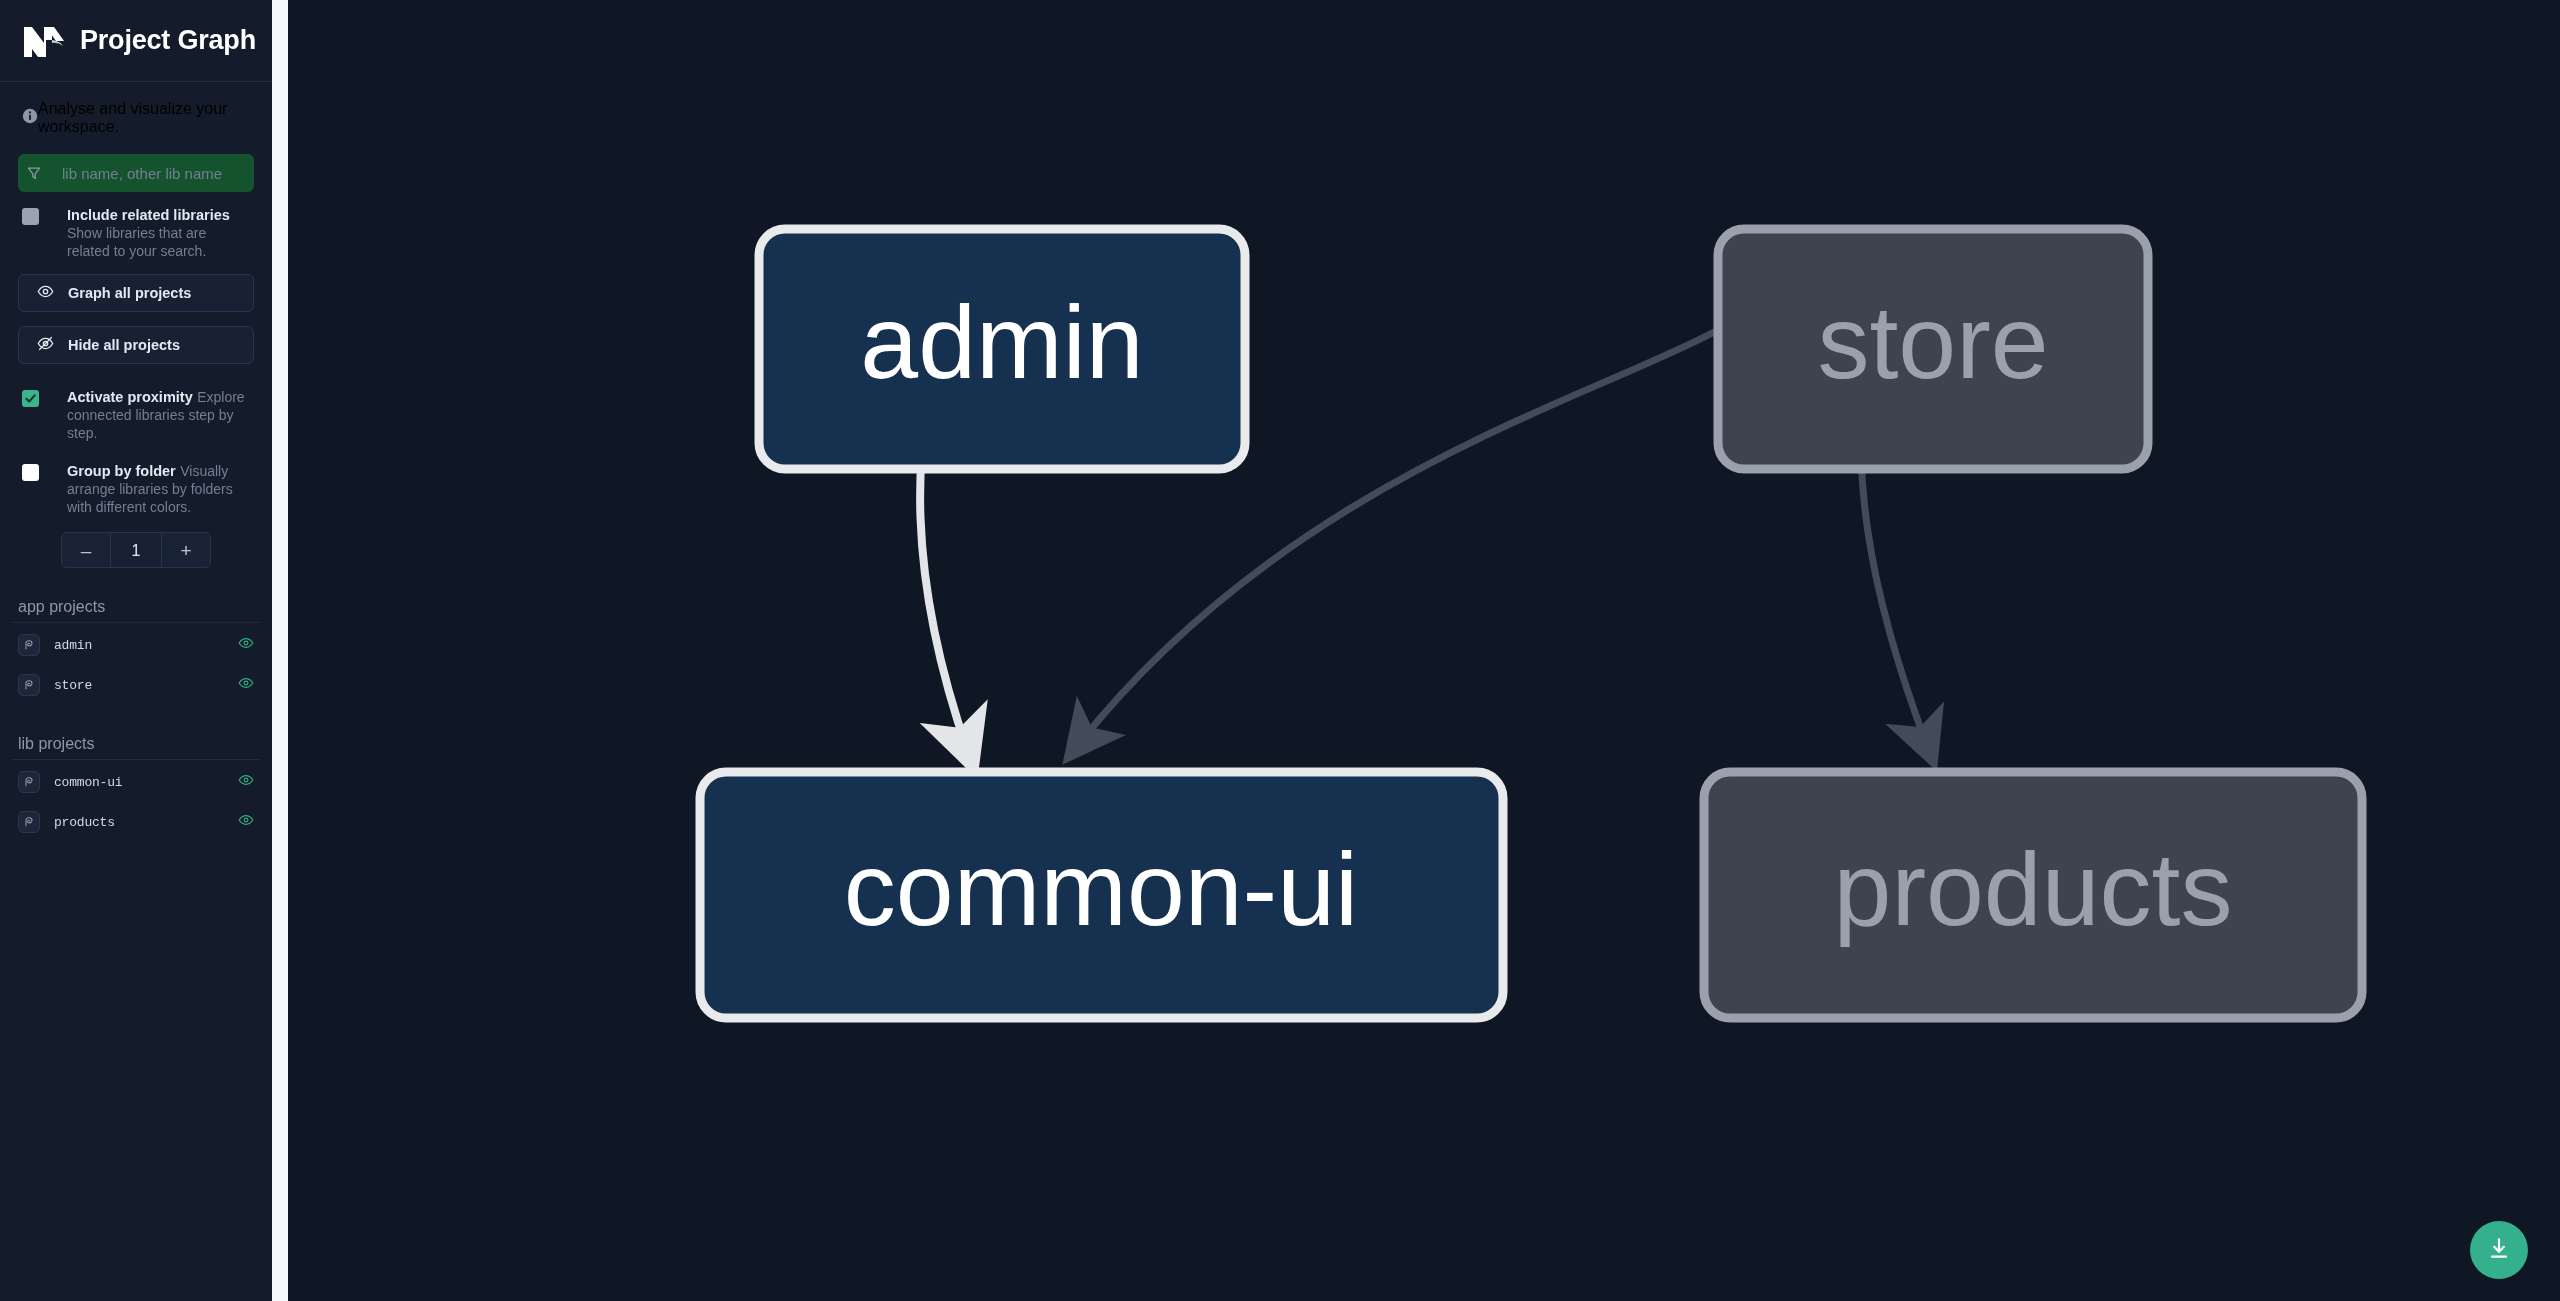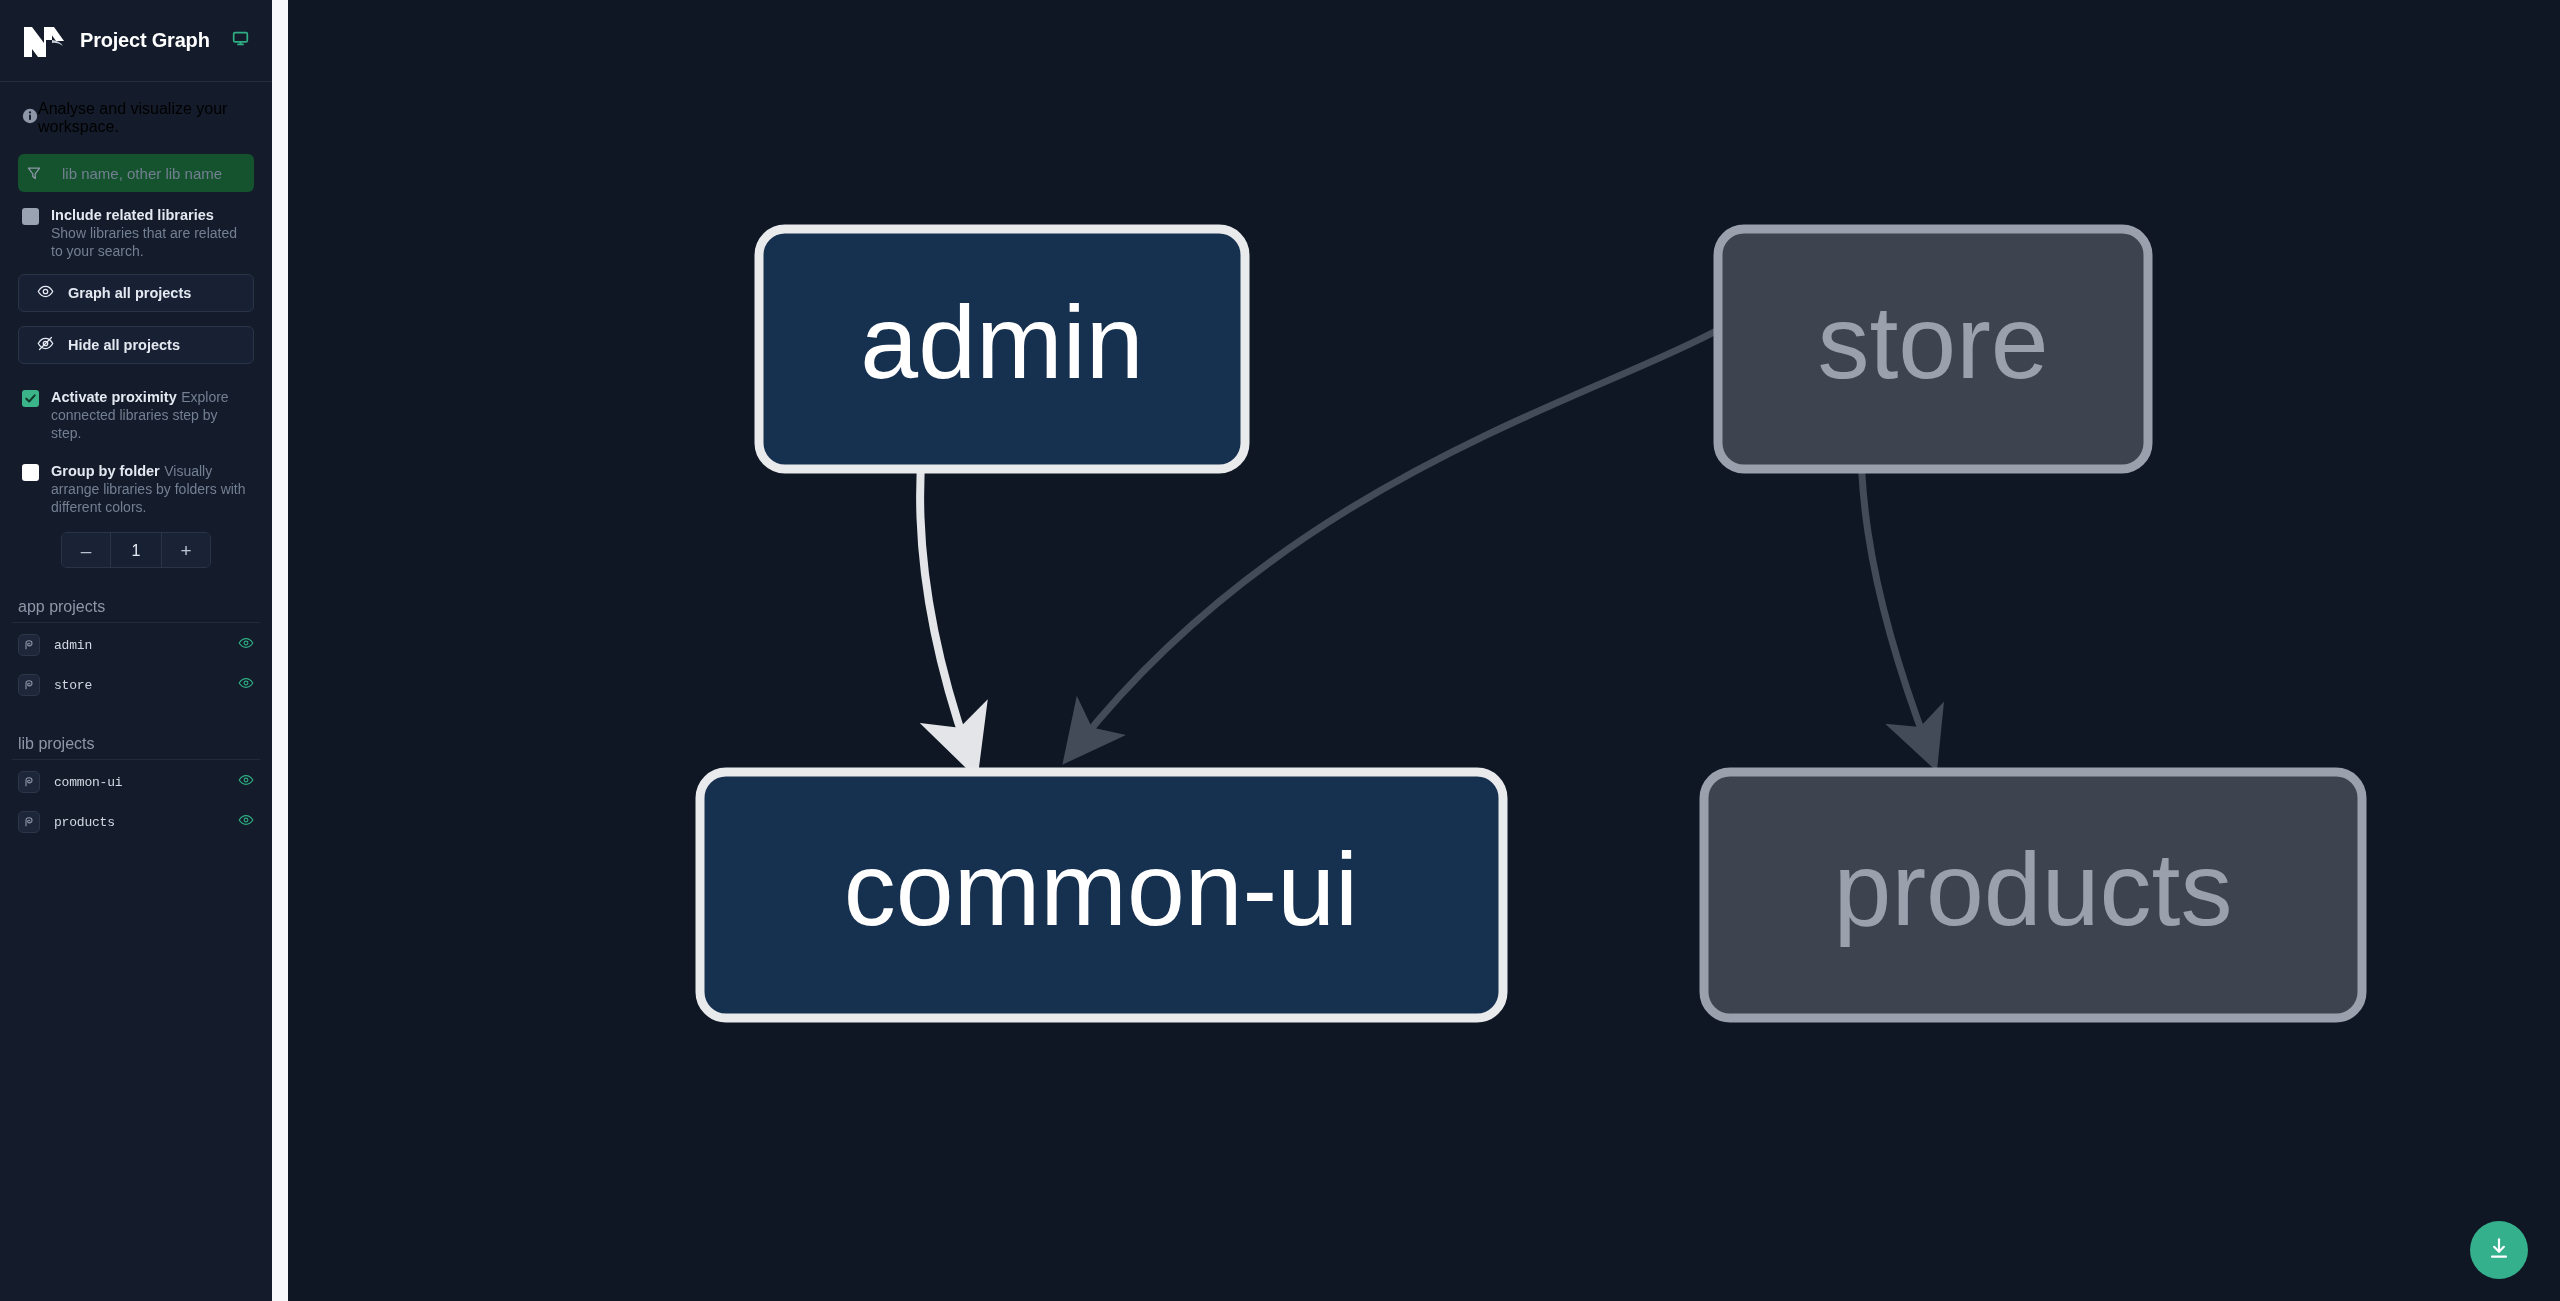--- a/index.html
+++ b/index.html
@@ -21,21 +21,21 @@
   }
   .sidebar-header {
     height: 82px;
     display: flex; align-items: center;
     padding: 0 22px;
     border-bottom: 1px solid #232c3d;
     gap: 16px;
   }
   .nx-logo { width: 42px; height: 36px; flex: 0 0 42px; display:block; }
   .app-title {
-    color: #ffffff; font-size: 20px; font-weight: 700;
+    color: #ffffff; font-size: 27px; font-weight: 700;
     letter-spacing: -0.2px; white-space: nowrap;
   }
   .monitor-icon { margin-left: 6px; display:block; }
 
   .tagline-row {
     display: flex; align-items: center; gap: 0;
     padding: 18px 22px 14px 22px;
   }
   .info-icon { flex: 0 0 16px; }
 
@@ -56,21 +56,21 @@
   .search-input {
     flex: 1; height: 38px; border: 0; outline: 0;
     background: transparent;
     color: #c9d1dd; font-size: 15px;
     font-family: "Liberation Sans", sans-serif;
     padding-left: 12px;
   }
   .search-input::placeholder { color: #737f92; }
 
   .check-block {
-    display: flex; gap: 12px;
+    display: flex; gap: 28px;
     padding: 14px 22px 0 22px;
   }
   .cbox {
     width: 17px; height: 17px; flex: 0 0 17px;
     border-radius: 3px; margin-top: 2px;
     display:flex; align-items:center; justify-content:center;
   }
   .cbox.grey { background: #9aa3b1; }
   .cbox.white { background: #ffffff; }
   .cbox.green { background: #3cb489; }

